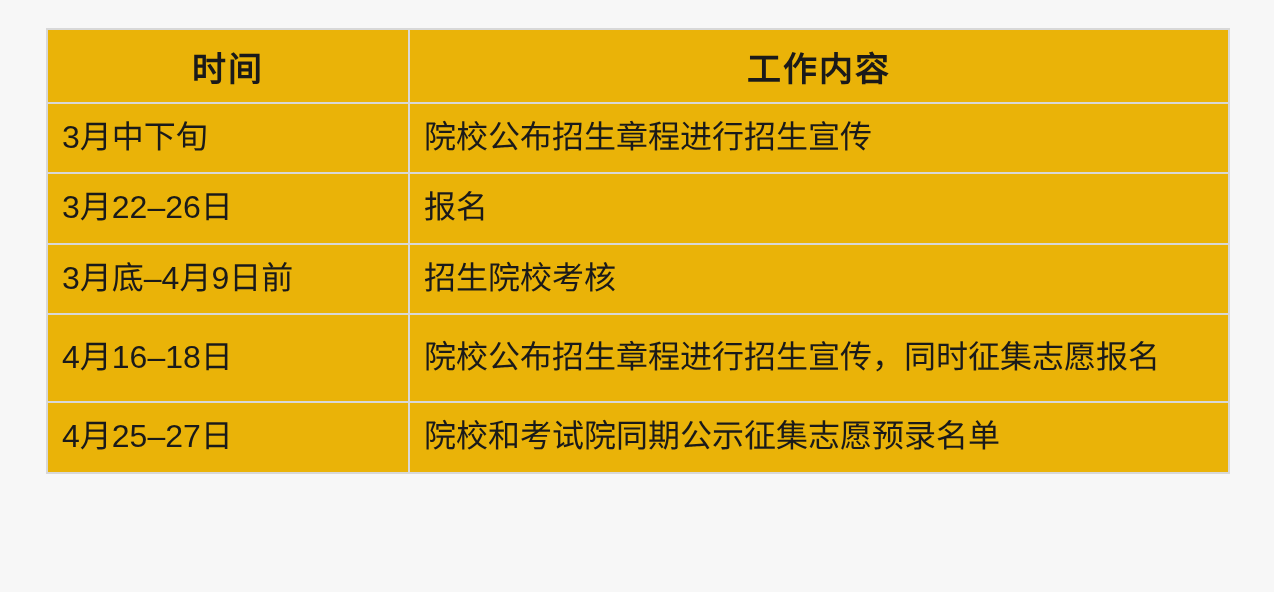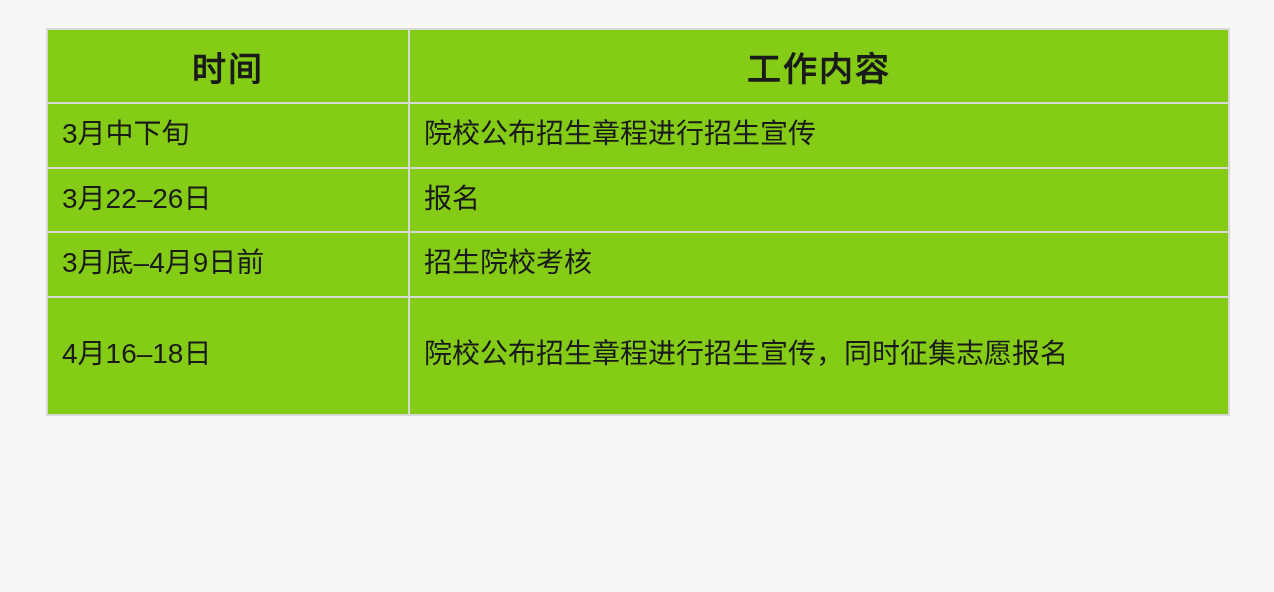--- a/index.html
+++ b/index.html
@@ -18,50 +18,50 @@
     position: relative;
     width: 1274px;
     height: 592px;
     box-sizing: border-box;
     padding: 28px 46px 0 46px;
   }
   table.schedule {
     width: 1182px;
     border-collapse: collapse;
     table-layout: fixed;
-    background: #84cc16;
+    background: #eab308;
   }
   table.schedule th,
   table.schedule td {
     border: 2px solid #d8d8d8;
     vertical-align: middle;
     box-sizing: border-box;
   }
   table.schedule th {
     font-size: 34px;
     font-weight: bold;
     text-align: center;
     height: 74px;
     letter-spacing: 2px;
     color: #1a1a1a;
   }
   table.schedule td {
-    font-size: 28px;
+    font-size: 32px;
     font-weight: normal;
     text-align: left;
     padding: 10px 14px 12px 14px;
     height: 62px;
     line-height: 1.45;
     color: #1a1a1a;
   }
   col.col-time { width: 362px; }
   col.col-content { width: 820px; }
   td.time-cell { padding-left: 16px; }
   td.content-cell { padding-left: 20px; }
-  tr.tall td { height: 118px; }
+  tr.tall td { height: 88px; }
 </style>
 </head>
 <body>
 
 <div class="page">
   <table class="schedule">
     <colgroup>
       <col class="col-time">
       <col class="col-content">
     </colgroup>
@@ -81,15 +81,19 @@
         <td class="content-cell">报名</td>
       </tr>
       <tr>
         <td class="time-cell">3月底–4月9日前</td>
         <td class="content-cell">招生院校考核</td>
       </tr>
       <tr class="tall">
         <td class="time-cell">4月16–18日</td>
         <td class="content-cell">院校公布招生章程进行招生宣传，同时征集志愿报名</td>
       </tr>
+      <tr>
+        <td class="time-cell">4月25–27日</td>
+        <td class="content-cell">院校和考试院同期公示征集志愿预录名单</td>
+      </tr>
     </tbody>
   </table>
 </div>
 
 </body></html>

